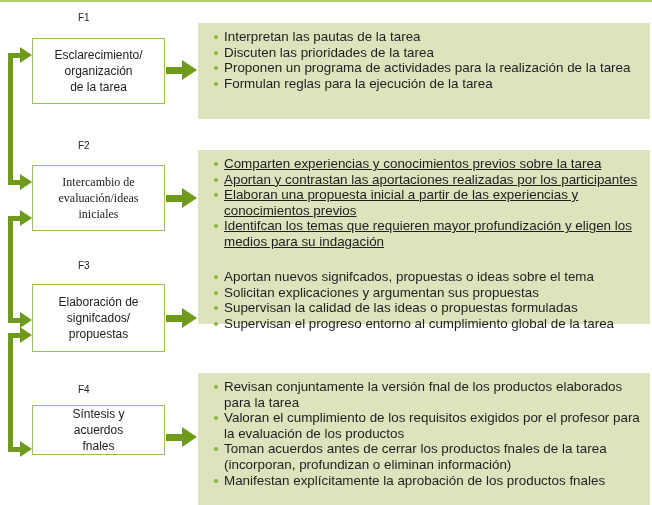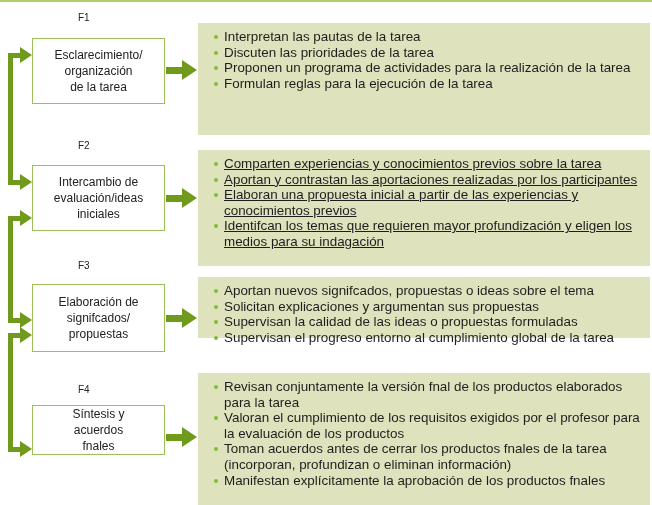--- a/index.html
+++ b/index.html
@@ -55,31 +55,31 @@
 </svg>
 
 <div class="phase-label" style="left:78px; top:12px;">F1</div>
 <div class="phase-box" style="top:38px; height:66px;">
   <div>
     <div>Esclarecimiento/</div>
     <div>organización</div>
     <div>de la tarea</div>
   </div>
 </div>
-<div class="detail" style="top:23px; height:112px;">
+<div class="detail" style="top:23px; height:96px;">
   <ul>
     <li>Interpretan las pautas de la tarea</li>
     <li>Discuten las prioridades de la tarea</li>
     <li>Proponen un programa de actividades para la realización de la tarea</li>
     <li>Formulan reglas para la ejecución de la tarea</li>
   </ul>
 </div>
 
 <div class="phase-label" style="left:78px; top:140px;">F2</div>
-<div class="phase-box" style="top:165px; height:66px;">
+<div class="phase-box" style="top:165px; height:66px;font-family:Liberation Serif, serif;">
   <div>
     <div>Intercambio de</div>
     <div>evaluación/ideas</div>
     <div>iniciales</div>
   </div>
 </div>
 <div class="detail" style="top:150px; height:116px;text-decoration:underline;">
   <ul>
     <li>Comparten experiencias y conocimientos previos sobre la tarea</li>
     <li>Aportan y contrastan las aportaciones realizadas por los participantes</li>
@@ -89,21 +89,21 @@
 </div>
 
 <div class="phase-label" style="left:78px; top:260px;">F3</div>
 <div class="phase-box" style="top:284px; height:68px;">
   <div>
     <div>Elaboración de</div>
     <div>signifcados/</div>
     <div>propuestas</div>
   </div>
 </div>
-<div class="detail" style="top:277px; height:61px;">
+<div class="detail" style="top:263px; height:61px;">
   <ul>
     <li>Aportan nuevos signifcados, propuestas o ideas sobre el tema</li>
     <li>Solicitan explicaciones y argumentan sus propuestas</li>
     <li>Supervisan la calidad de las ideas o propuestas formuladas</li>
     <li>Supervisan el progreso entorno al cumplimiento global de la tarea</li>
   </ul>
 </div>
 
 <div class="phase-label" style="left:78px; top:384px;">F4</div>
 <div class="phase-box" style="top:405px; height:50px;">

